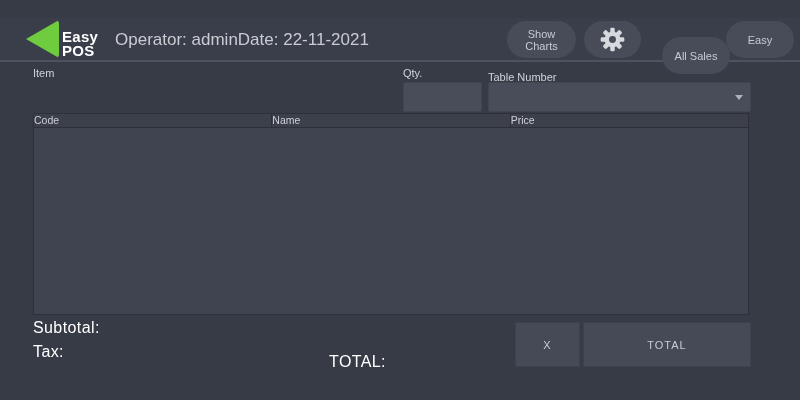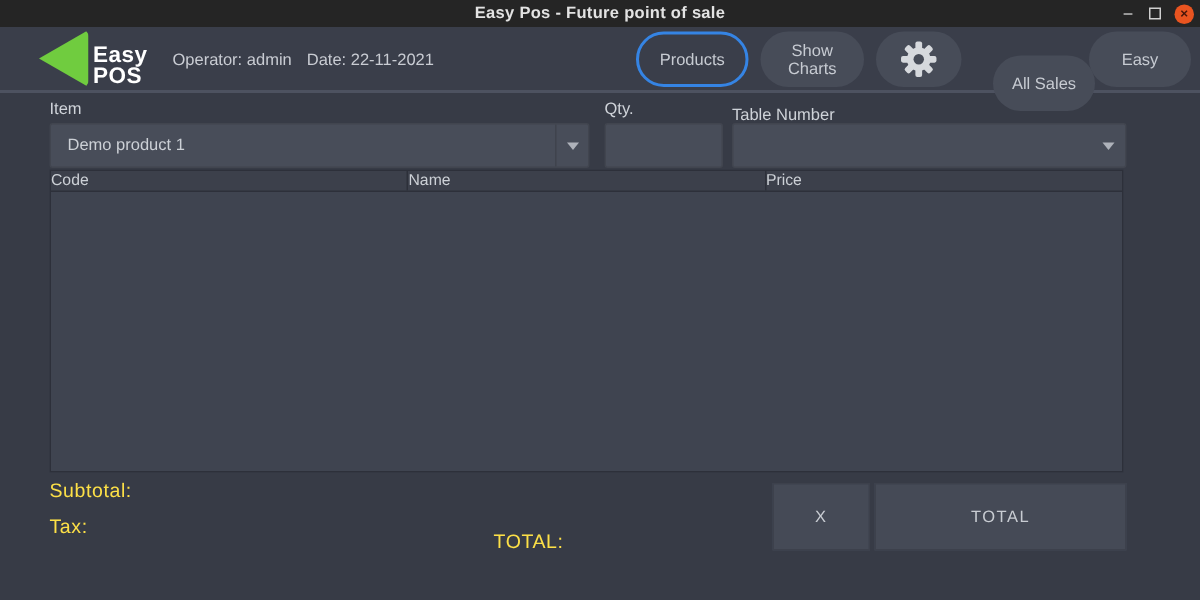--- a/index.html
+++ b/index.html
@@ -28,22 +28,22 @@
     background:#3a3e4a;border-bottom:2px solid #4d5260;
   }
   .logo{position:absolute;left:26px;top:2px;display:flex;align-items:flex-end;}
   .logo-tri{
     width:0;height:0;
     border-top:19px solid transparent;border-bottom:19px solid transparent;
     border-right:33px solid #70cc3f;border-radius:4px;
   }
   .logo-text{margin-left:3px;color:#ffffff;font-weight:bold;font-size:15px;line-height:.93;letter-spacing:.3px;}
   .op-info{
-    position:absolute;left:115px;top:0;height:44px;display:flex;align-items:center;gap:10px;
-    font-size:11px;color:#c9ccd3;
+    position:absolute;left:115px;top:0;height:44px;display:flex;align-items:center;
+    font-size:17px;color:#c9ccd3;
   }
   .pill{
     position:absolute;top:3px;height:37px;border-radius:18.5px;
     background:#474c58;border:none;color:#c7cbd2;font-size:11px;
     font-family:inherit;display:flex;align-items:center;justify-content:center;cursor:default;
   }
   .pill.outline{background:transparent;border:2px solid #3584e4;}
   .pill.gear{padding:0;}
   
   .field-label{position:absolute;font-size:11px;color:#cfd3d9;}
@@ -72,79 +72,64 @@
     border:1px solid #2d303a;background:#3f4450;
   }
   .thead{display:flex;height:14px;background:#3c404b;border-bottom:1px solid #2d303a;}
   .th{
     flex:1;font-size:10.5px;color:#ccd0d6;line-height:13px;
     border-right:1px solid #2d303a;cursor:default;
   }
   .th:last-child{border-right:none;}
   .tbody{position:absolute;left:0;top:14px;right:0;bottom:0;}
   
-  .total-lab{position:absolute;font-size:13px;color:#fde047;letter-spacing:.4px;}
+  .total-lab{position:absolute;font-size:16px;color:#ffffff;letter-spacing:.4px;}
   .sq-btn{
     position:absolute;top:322px;height:45px;background:#454a56;border:1px solid #3d414c;
     color:#c8ccd2;font-size:11px;font-family:inherit;letter-spacing:1px;
     display:flex;align-items:center;justify-content:center;cursor:default;
   }
 </style>
 </head>
 <body>
 
 <div id="app">
 
-  <div class="titlebar">
-    <span class="title">Easy Pos - Future point of sale</span>
-    <span class="winctrls">
-      <span class="wc-min">−</span>
-      <span class="wc-max"></span>
-      <span class="wc-close">×</span>
-    </span>
-  </div>
 
   <div class="header">
     <div class="logo">
       <span class="logo-tri"></span>
       <span class="logo-text">
         <span>Easy</span><br>
         <span>POS</span>
       </span>
     </div>
     <div class="op-info">
       <span>Operator: admin</span>
       <span>Date: 22-11-2021</span>
     </div>
 
-    <button class="pill outline" style="left:424px;width:75px;">Products</button>
     <button class="pill" style="left:507px;width:69px;text-align:center;">Show Charts</button>
     <button class="pill gear" style="left:584px;width:57px;">
       <svg width="27" height="27" viewBox="0 0 24 24">
         <g fill="#d6d9dd">
           <rect x="10" y="1.5" width="4" height="21" rx="1.2"></rect>
           <rect x="10" y="1.5" width="4" height="21" rx="1.2" transform="rotate(45 12 12)"></rect>
           <rect x="10" y="1.5" width="4" height="21" rx="1.2" transform="rotate(90 12 12)"></rect>
           <rect x="10" y="1.5" width="4" height="21" rx="1.2" transform="rotate(135 12 12)"></rect>
           <circle cx="12" cy="12" r="7"></circle>
         </g>
         <circle cx="12" cy="12" r="3.1" fill="#474c58"></circle>
       </svg>
     </button>
     <button class="pill" style="left:662px;width:68px;margin-top:16px;">All Sales</button>
     <button class="pill" style="left:726px;width:68px;">Easy</button>
   </div>
 
   <div class="field-label" style="left:33px;top:67px;">Item</div>
-  <div class="field" style="left:33px;width:360px;">
-    <span class="val">Demo product 1</span>
-    <span class="dd-btn">
-      <span class="dd-arrow"></span>
-    </span>
-  </div>
 
   <div class="field-label" style="left:403px;top:67px;">Qty.</div>
   <input class="qty" type="text" value="" style="">
 
   <div class="field-label" style="left:488px;top:71px;">Table Number</div>
   <div class="field" style="left:488px;width:263px;">
     <span class="val"></span>
     <span class="dd-btn" style="border-left:none;">
       <span class="dd-arrow"></span>
     </span>

